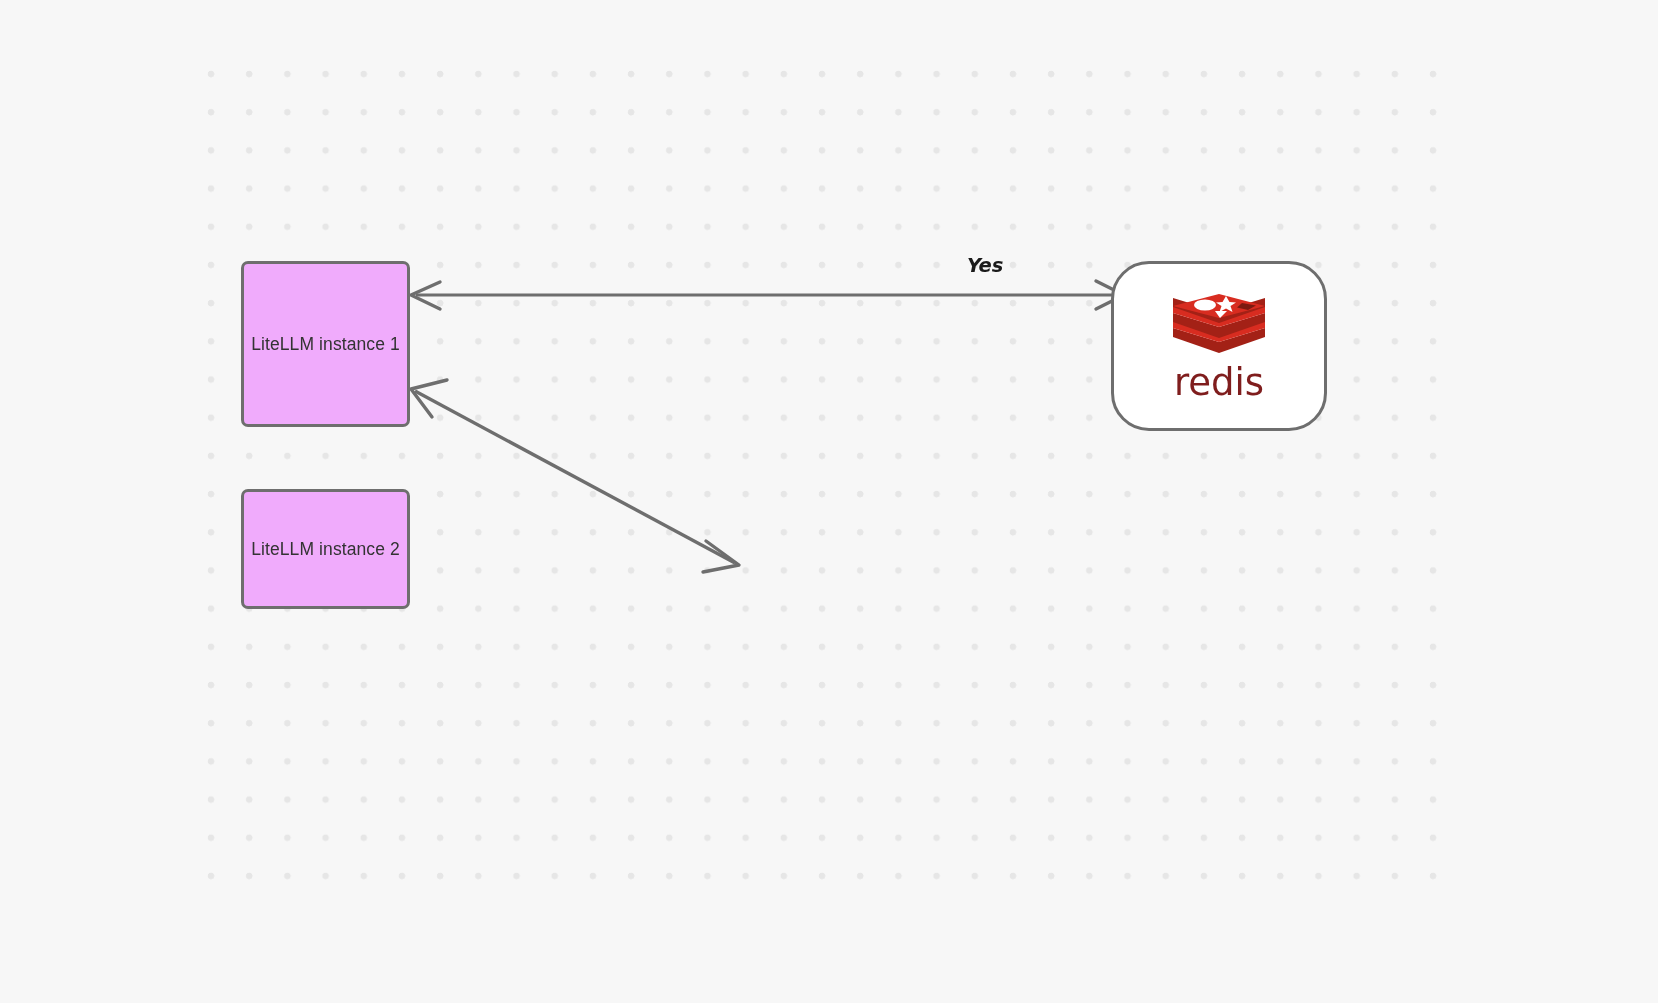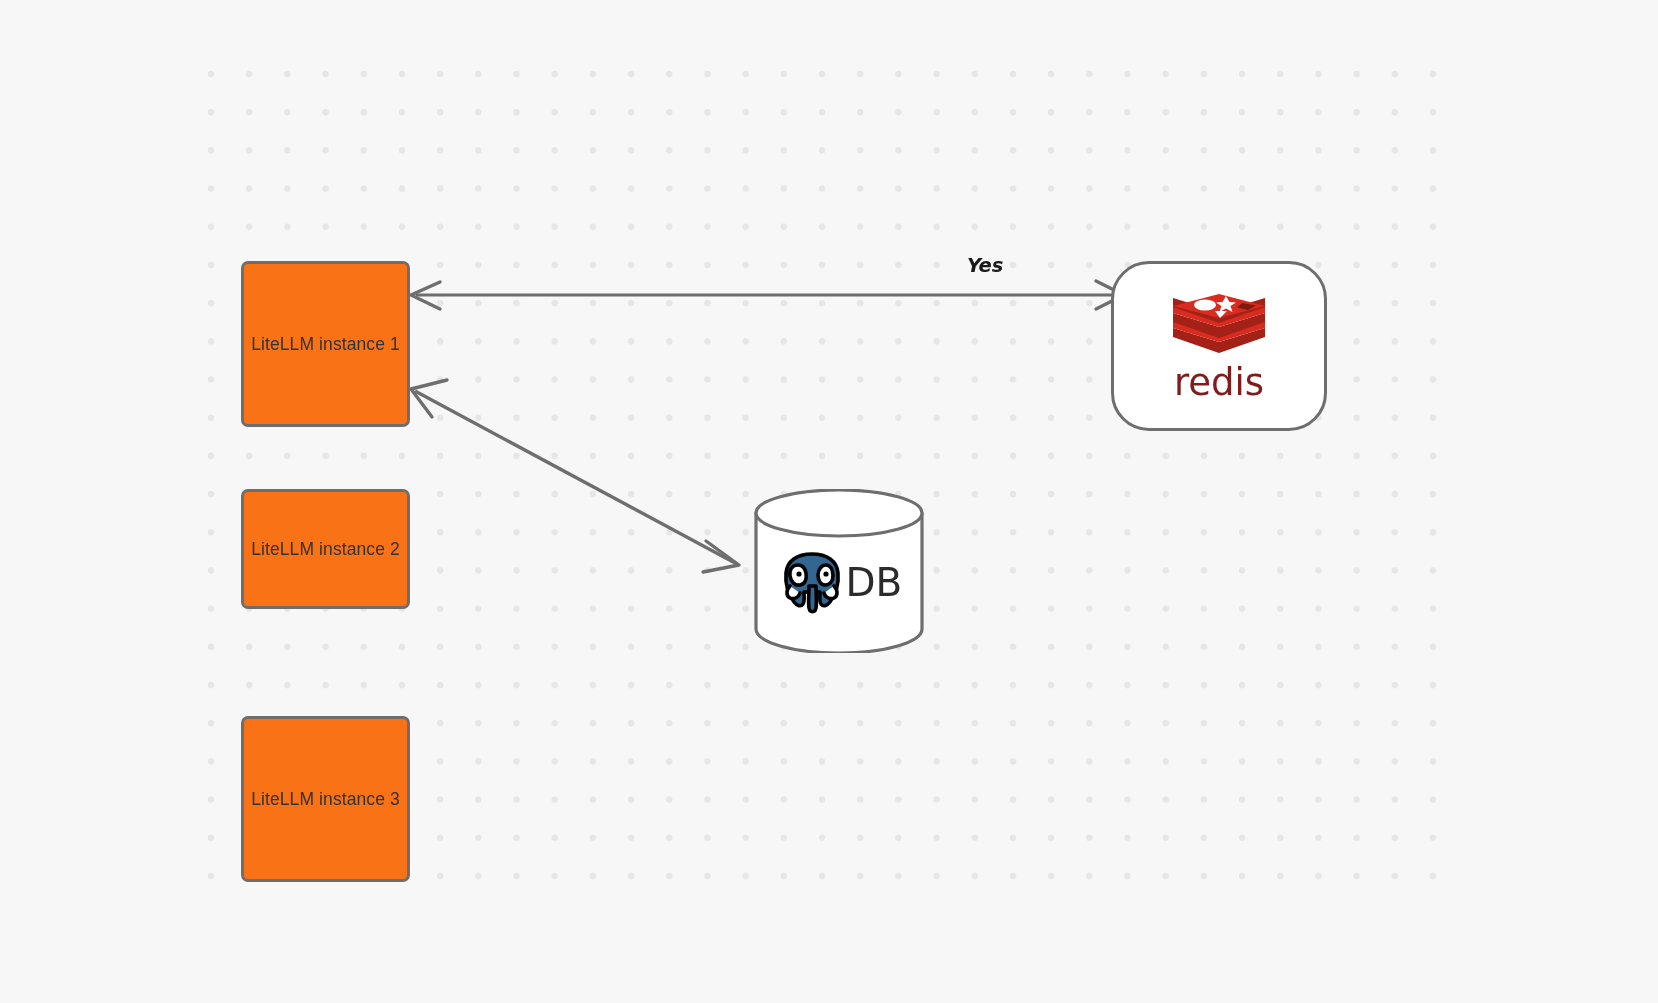--- a/index.html
+++ b/index.html
@@ -24,21 +24,21 @@
     left: 207px;
     top: 70px;
     width: 1240px;
     height: 820px;
     background-image: radial-gradient(circle at 4px 4px, #e6e6e6 3.1px, rgba(0,0,0,0) 3.6px);
     background-size: 38.2px 38.2px;
     background-position: 0 0;
   }
   .node-box {
     position: absolute;
-    background: #f97316;
+    background: #f0abfc;
     border: 3px solid #6e6e6e;
     border-radius: 7px;
     box-sizing: border-box;
     display: flex;
     align-items: center;
     justify-content: center;
   }
   .node-box-label {
     font-size: 17.5px;
     color: #333333;
@@ -146,23 +146,20 @@
   </svg>
 
   <div class="node-box" id="litellm-1">
     <span class="node-box-label">LiteLLM instance 1</span>
   </div>
 
   <div class="node-box" id="litellm-2">
     <span class="node-box-label">LiteLLM instance 2</span>
   </div>
 
-  <div class="node-box" id="litellm-3">
-    <span class="node-box-label">LiteLLM instance 3</span>
-  </div>
 
   <div id="redis-node">
     <div id="redis-logo-wrap">
       <svg width="100" height="72" viewBox="0 0 100 72">
 
         <path d="M50 50 L96 36 L96 45 L50 61 L4 45 L4 36 Z" fill="#a32116"></path>
         <path d="M50 41 L96 27 L96 36 L50 50 L4 36 L4 27 Z" fill="#d82c20"></path>
 
         <path d="M50 35 L96 21 L96 30 L50 46 L4 30 L4 21 Z" fill="#a32116"></path>
         <path d="M50 26 L96 12 L96 21 L50 35 L4 21 L4 12 Z" fill="#d82c20"></path>
@@ -172,42 +169,18 @@
 
         <ellipse cx="36" cy="13" rx="11" ry="5.5" fill="#ffffff"></ellipse>
         <path d="M57 4 L60.5 10 L67 10.5 L61.5 14 L63.5 20 L57 16.5 L50.5 20 L52.5 14 L47 10.5 L53.5 10 Z" fill="#ffffff"></path>
         <path d="M46 19 L58 19 L51 26 Z" fill="#ffffff"></path>
         <path d="M73 11 L87 13.5 L79 18 L68 15.5 Z" fill="#7c1a10"></path>
       </svg>
     </div>
     <div id="redis-wordmark">redis</div>
   </div>
 
-  <div id="db-node">
-    <svg width="172" height="164" viewBox="0 0 172 164" style="position:absolute;left:0;top:0;">
-      <path d="M3 24 L3 140 A83 24 0 0 0 169 140 L169 24 Z" fill="#ffffff" stroke="#6e6e6e" stroke-width="3.2" stroke-linejoin="round"></path>
-      <ellipse cx="86" cy="24" rx="83" ry="23" fill="#ffffff" stroke="#6e6e6e" stroke-width="3.2"></ellipse>
-    </svg>
-
-    <div id="db-logo-row">
-      <span style="display:inline-block;width:72px;height:72px;">
-        <svg width="72" height="72" viewBox="0 0 72 72">
-          <g stroke="#000000" stroke-width="3.6" stroke-linejoin="round" stroke-linecap="round" fill="#336791">
-            <path d="M36 8 C21 8 11 15 10 27 C9 38 13 49 18 56 C21 60 25 61 27 58 C29 55 28 50 28 46 L44 46 C44 50 43 55 45 58 C47 61 51 60 54 56 C59 49 63 38 62 27 C61 15 51 8 36 8 Z"></path>
-            <path d="M22 19 C16 19 13 24 14 30 C15 36 19 40 24 39 C29 38 31 33 30 27 C29 22 26 19 22 19 Z" fill="#ffffff"></path>
-            <path d="M50 19 C54 19 57 23 57 29 C57 35 54 39 49 39 C45 39 42 35 42 29 C42 23 46 19 50 19 Z" fill="#ffffff"></path>
-            <path d="M33 40 C33 48 32 56 33 62 C34 67 39 67 40 62 C41 56 40 48 40 40 Z"></path>
-            <path d="M14 40 C10 44 10 50 14 52 C18 54 23 51 24 47" fill="#ffffff"></path>
-            <path d="M58 40 C62 44 62 50 58 52 C54 54 49 51 48 47" fill="#ffffff"></path>
-          </g>
-          <circle cx="23" cy="28" r="2.6" fill="#000000"></circle>
-          <circle cx="50" cy="28" r="2.6" fill="#000000"></circle>
-        </svg>
-      </span>
-      <span id="db-text">DB</span>
-    </div>
-  </div>
 
 
   <div class="edge-label" id="label-yes">Yes</div>
 
 
 </div>
 
 </body></html>

